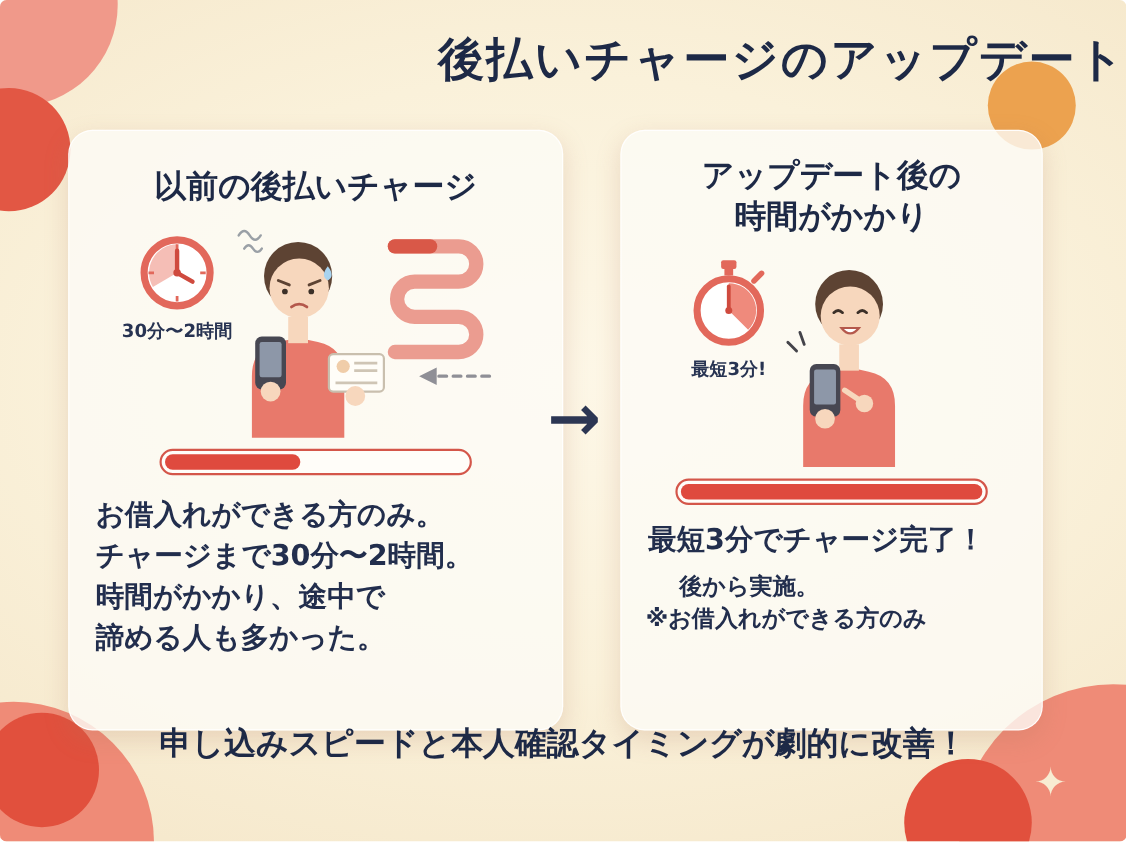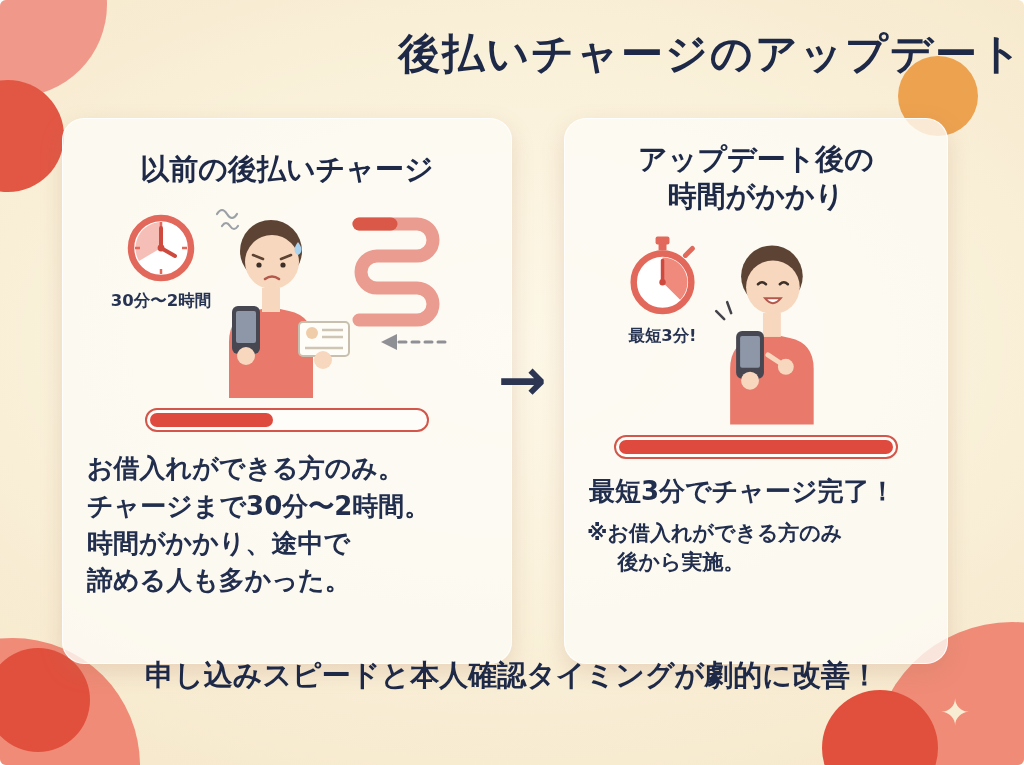--- a/index.html
+++ b/index.html
@@ -199,19 +199,19 @@
     </div>
 
     <div class="progress">
       <div class="progress-fill" style="width: 100%;"></div>
     </div>
 
     <p class="card-body">
       <span class="body-line">最短3分でチャージ完了！</span>
     </p>
     <p class="note">
+      <span class="note-line indent">後から実施。</span>
       <span class="note-line">※お借入れができる方のみ</span>
-      <span class="note-line indent">後から実施。</span>
     </p>
   </section>
 
   <p class="footer">申し込みスピードと本人確認タイミングが劇的に改善！</p>
 </div>
 
 </body></html>

